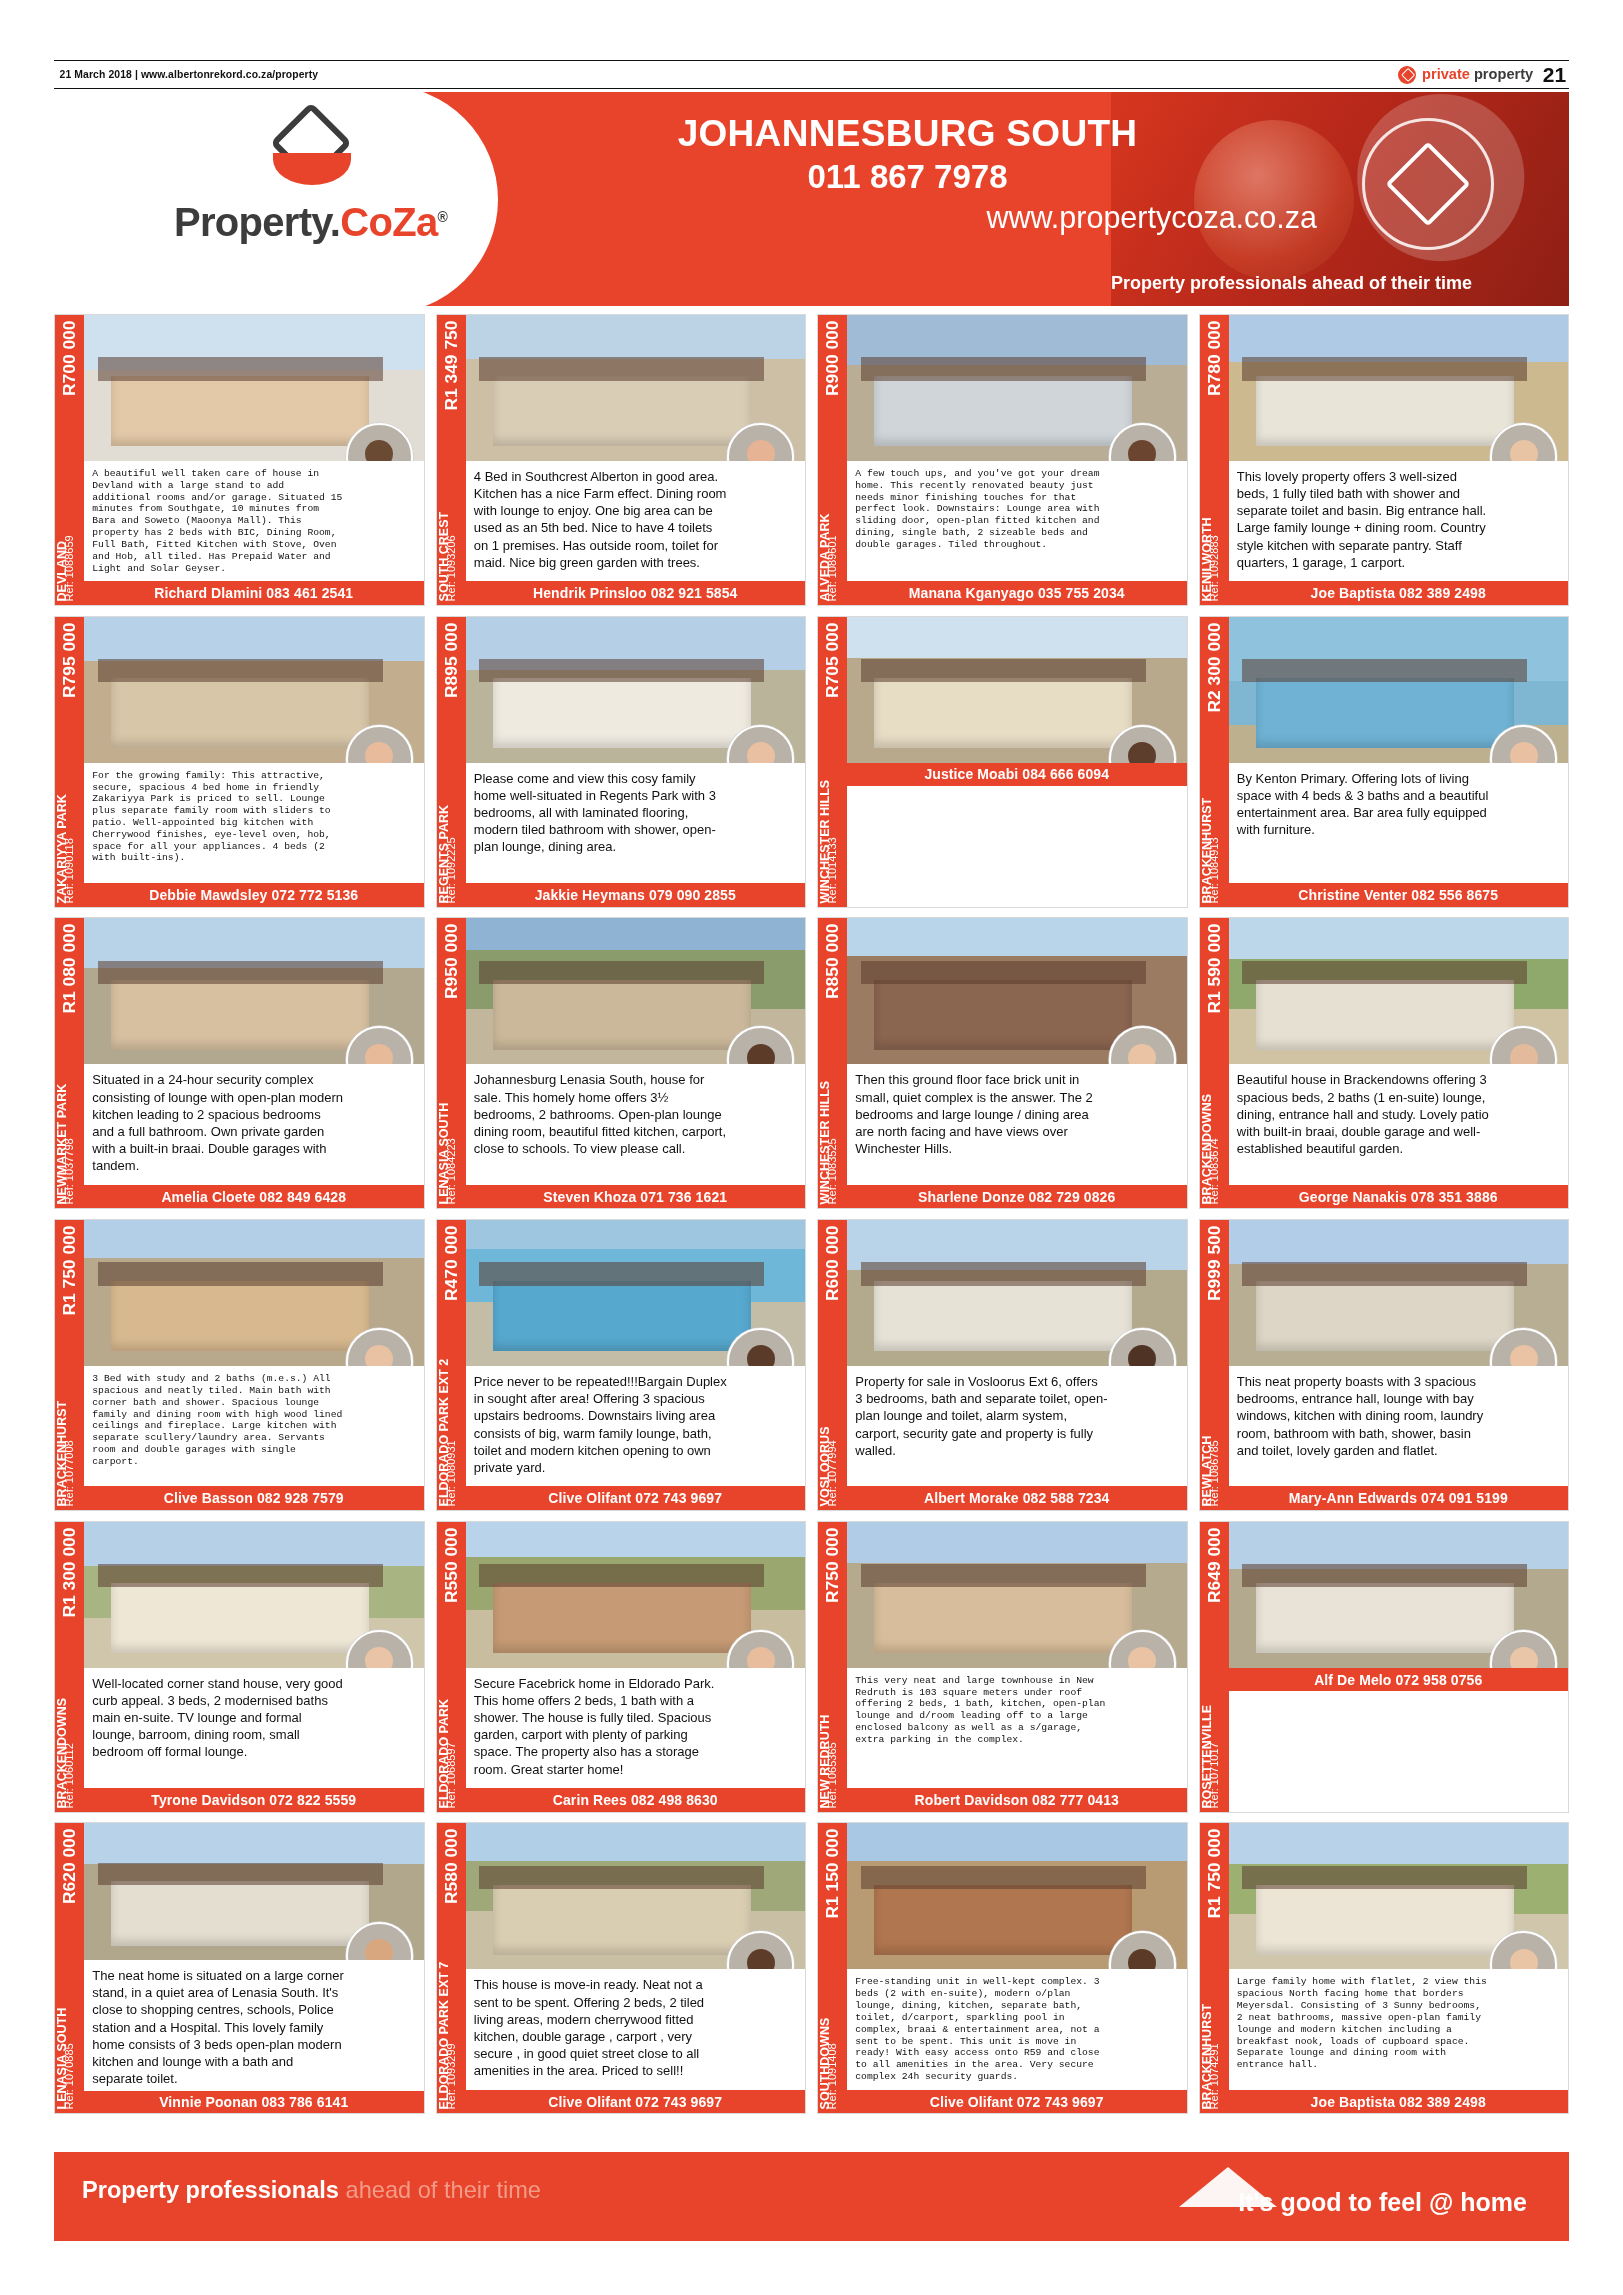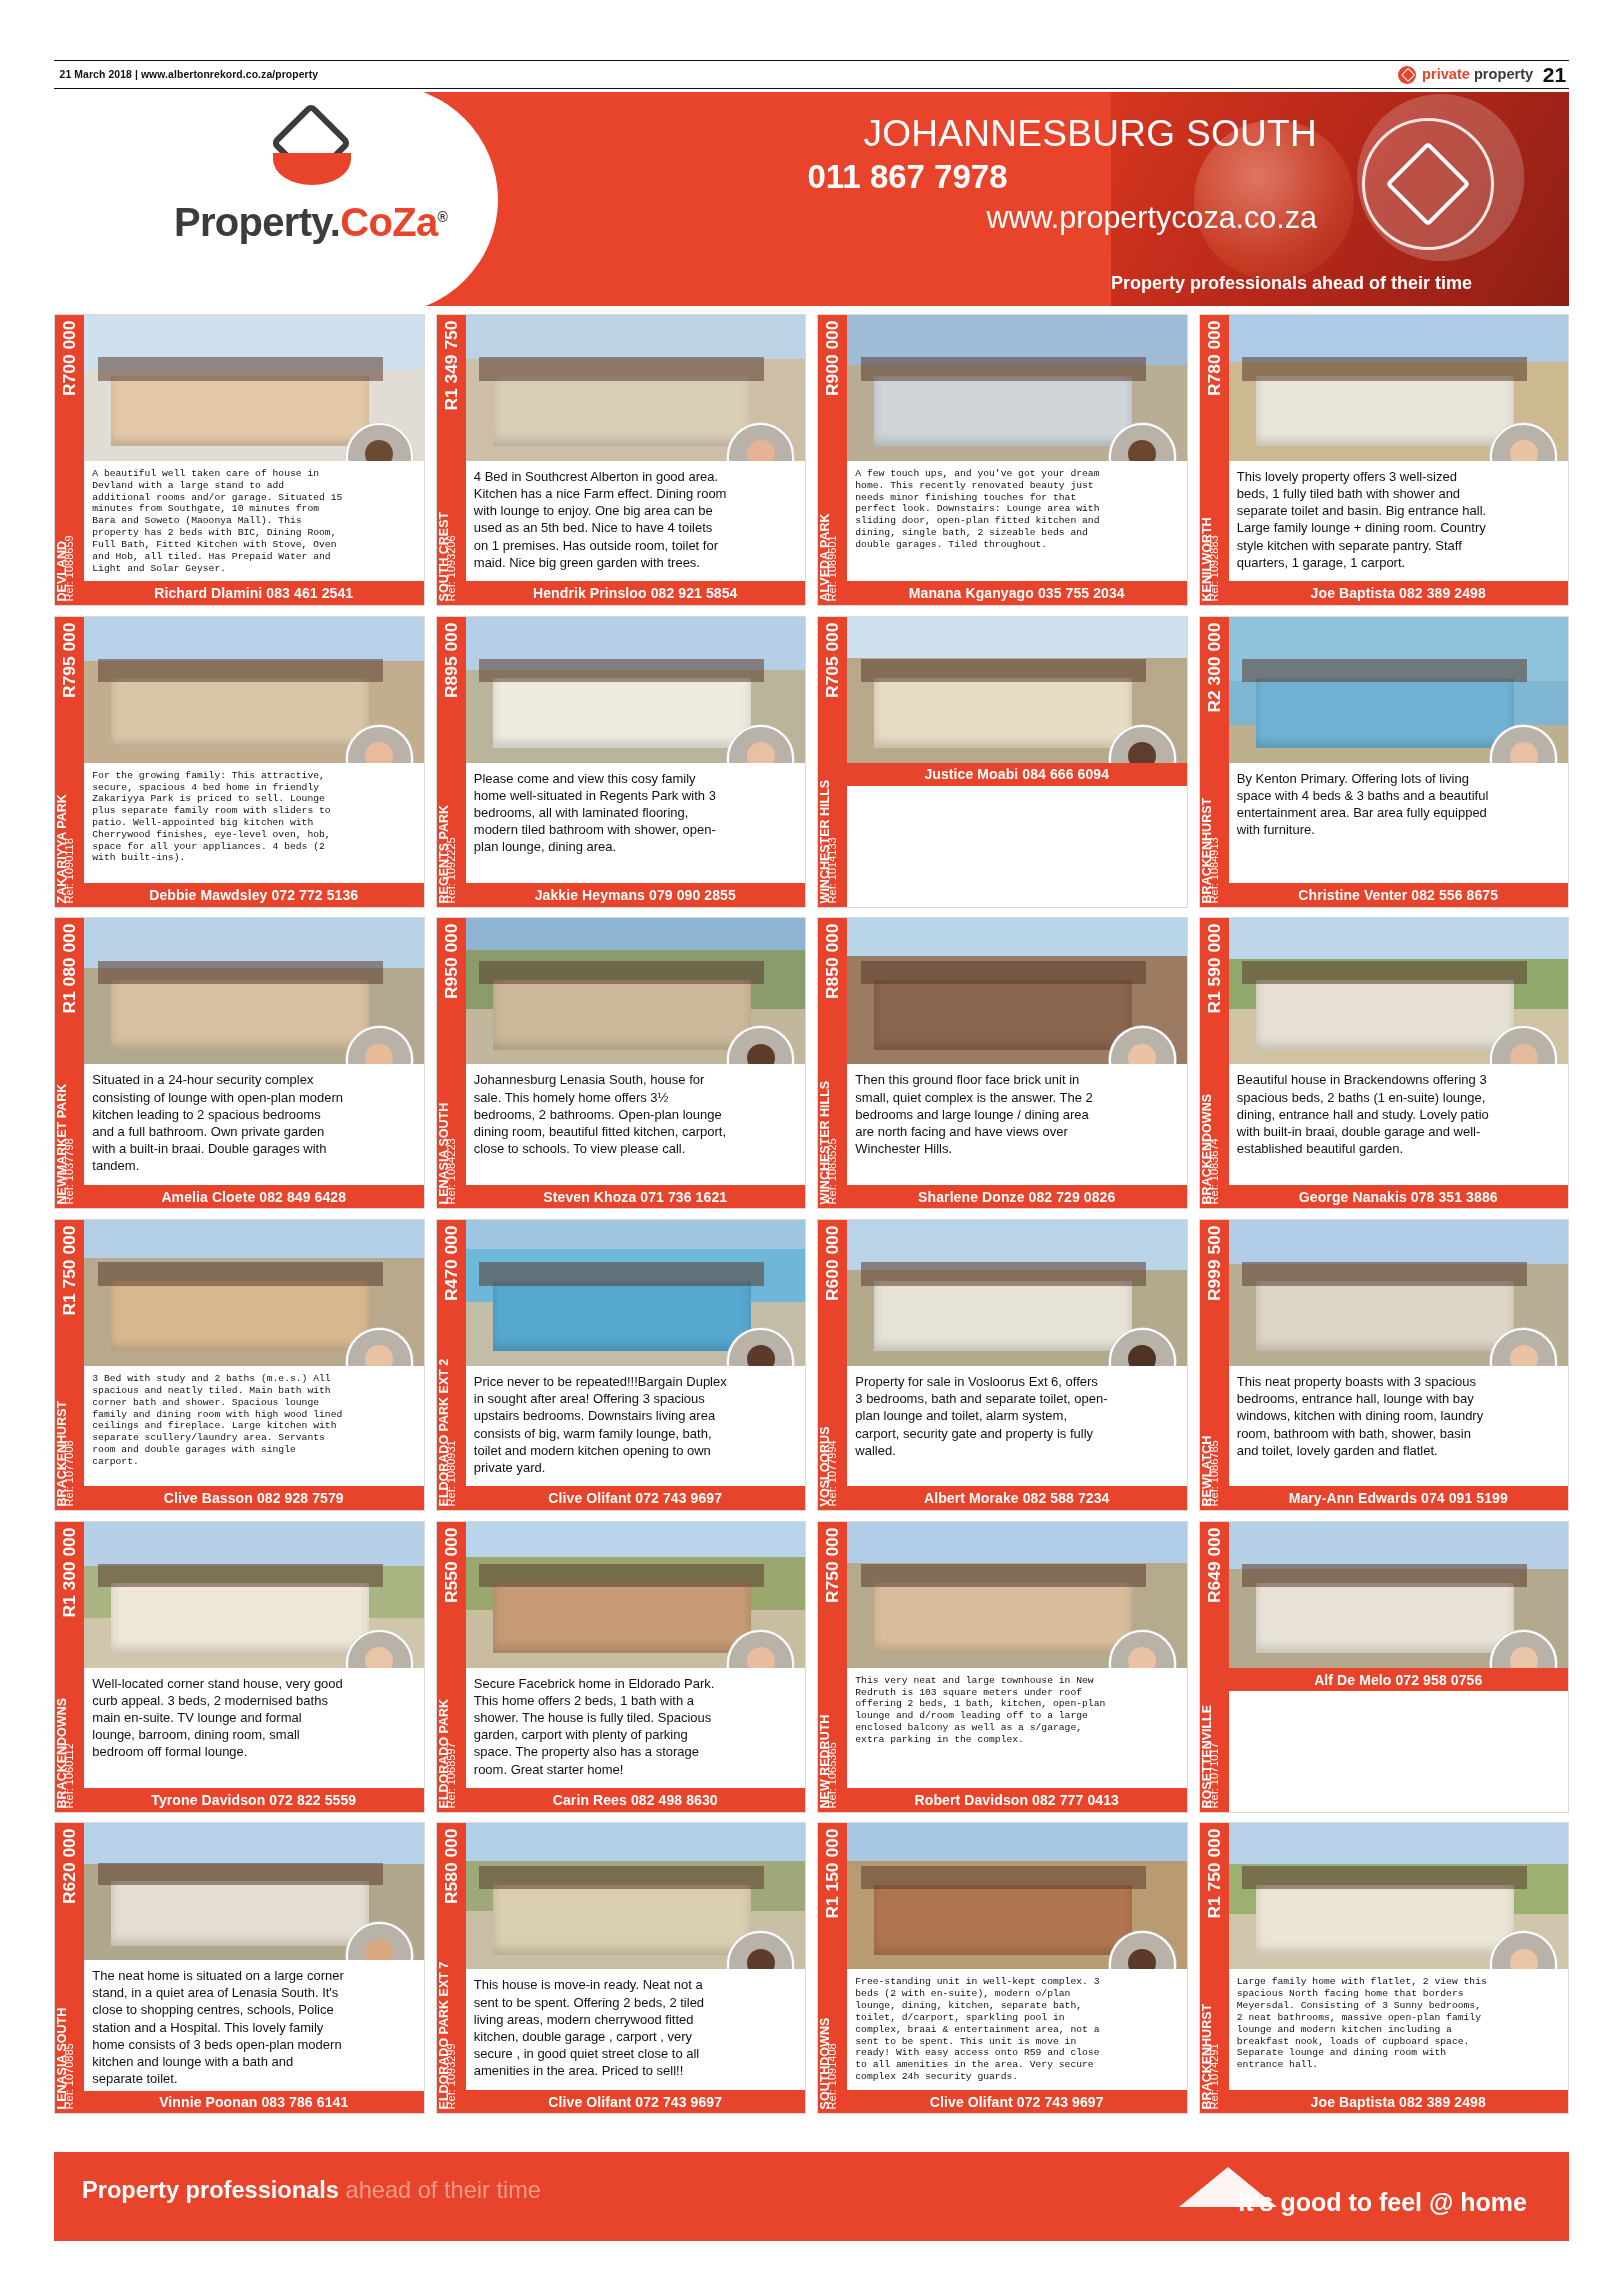--- a/index.html
+++ b/index.html
@@ -99,21 +99,21 @@
     border-radius:0 0 49px 49px/0 0 32px 32px;
   }
   .brand .name {
     font-size:40px;font-weight:bold;color:#3c3c3c;letter-spacing:-0.7px;
   }
   .brand .name .red{color:#e8442b;}
   .brand .name sup{font-size:14px;}
   .head-text{
     position:absolute; left:444px; top:21px; width:819px; text-align:center; color:#fff;
   }
-  .head-text .h1{ font-size:37px;font-weight:normal;letter-spacing:0.3px;text-align:right; }
+  .head-text .h1{ font-size:37px;font-weight:bold;letter-spacing:0.3px; }
   .head-text .h2{ font-size:33px;font-weight:bold;margin-top:2.8px; }
   .head-text .h3{ font-size:30.5px;margin-top:4.2px;text-align:right; }
   .head-tag{
     position:absolute; right:97px; bottom:12.5px; color:#fff;
     font-size:18px; font-weight:bold;
   }
 
   
   .grid {
     position:absolute; left:54px; top:314px;

